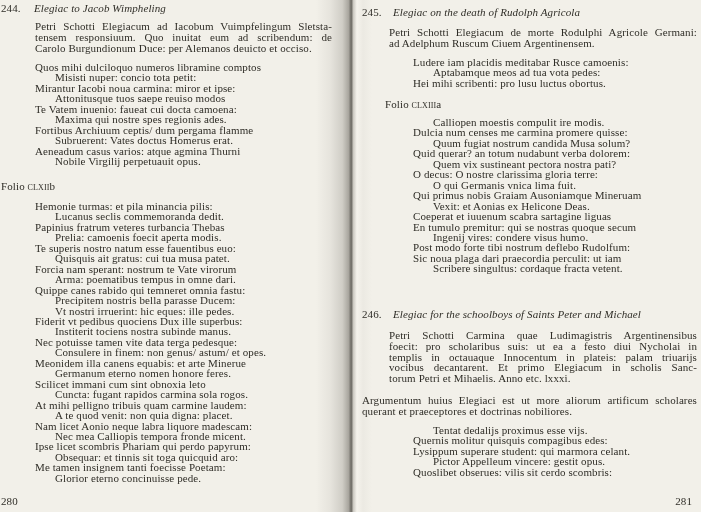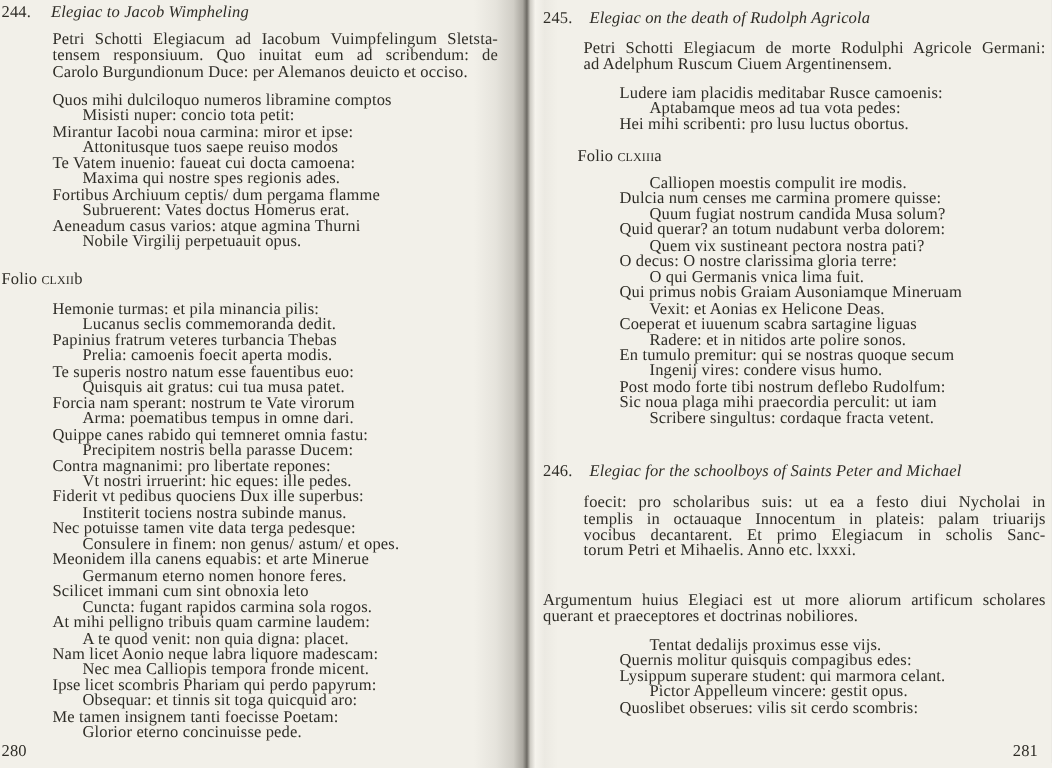--- a/index.html
+++ b/index.html
@@ -110,21 +110,20 @@
     <div class="poem-line">Hemonie turmas: et pila minancia pilis:</div>
         <div class="poem-line indent">Lucanus seclis commemoranda dedit.</div>
         <div class="poem-line">Papinius fratrum veteres turbancia Thebas</div>
         <div class="poem-line indent">Prelia: camoenis foecit aperta modis.</div>
         <div class="poem-line">Te superis nostro natum esse fauentibus euo:</div>
         <div class="poem-line indent">Quisquis ait gratus: cui tua musa patet.</div>
         <div class="poem-line">Forcia nam sperant: nostrum te Vate virorum</div>
         <div class="poem-line indent">Arma: poematibus tempus in omne dari.</div>
         <div class="poem-line">Quippe canes rabido qui temneret omnia fastu:</div>
         <div class="poem-line indent">Precipitem nostris bella parasse Ducem:</div>
-        <div class="poem-line">Contra magnanimi: pro libertate repones:</div>
         <div class="poem-line indent">Vt nostri irruerint: hic eques: ille pedes.</div>
         <div class="poem-line">Fiderit vt pedibus quociens Dux ille superbus:</div>
         <div class="poem-line indent">Institerit tociens nostra subinde manus.</div>
         <div class="poem-line">Nec potuisse tamen vite data terga pedesque:</div>
         <div class="poem-line indent">Consulere in finem: non genus/ astum/ et opes.</div>
         <div class="poem-line">Meonidem illa canens equabis: et arte Minerue</div>
         <div class="poem-line indent">Germanum eterno nomen honore feres.</div>
         <div class="poem-line">Scilicet immani cum sint obnoxia leto</div>
         <div class="poem-line indent">Cuncta: fugant rapidos carmina sola rogos.</div>
         <div class="poem-line">At mihi pelligno tribuis quam carmine laudem:</div>
@@ -170,34 +169,34 @@
     <div class="poem-line indent">Calliopen moestis compulit ire modis.</div>
         <div class="poem-line">Dulcia num censes me carmina promere quisse:</div>
         <div class="poem-line indent">Quum fugiat nostrum candida Musa solum?</div>
         <div class="poem-line">Quid querar? an totum nudabunt verba dolorem:</div>
         <div class="poem-line indent">Quem vix sustineant pectora nostra pati?</div>
         <div class="poem-line">O decus: O nostre clarissima gloria terre:</div>
         <div class="poem-line indent">O qui Germanis vnica lima fuit.</div>
         <div class="poem-line">Qui primus nobis Graiam Ausoniamque Mineruam</div>
         <div class="poem-line indent">Vexit: et Aonias ex Helicone Deas.</div>
         <div class="poem-line">Coeperat et iuuenum scabra sartagine liguas</div>
-        <div class="poem-line indent">Radere: et in nitidos arte polire sonos.</div>
         <div class="poem-line">En tumulo premitur: qui se nostras quoque secum</div>
         <div class="poem-line indent">Ingenij vires: condere visus humo.</div>
         <div class="poem-line">Post modo forte tibi nostrum deflebo Rudolfum:</div>
-        <div class="poem-line">Sic noua plaga mihi praecordia perculit: ut iam</div>
+        <div class="poem-line">Sic noua plaga dari praecordia perculit: ut iam</div>
         <div class="poem-line indent">Scribere singultus: cordaque fracta vetent.</div>
       </div>
 
     <div class="abs rp-heading2 heading">
       <span class="entry-num">246.</span><span class="entry-title">Elegiac for the schoolboys of Saints Peter and Michael</span>
     </div>
 
     <div class="abs rp-prose2 prose prose-246">
 
+    <div class="prose-line">Petri Schotti Carmina quae Ludimagistris Argentinensibus</div>
         <div class="prose-line">foecit: pro scholaribus suis: ut ea a festo diui Nycholai in</div>
         <div class="prose-line">templis in octauaque Innocentum in plateis: palam triuarijs</div>
         <div class="prose-line">vocibus decantarent. Et primo Elegiacum in scholis Sanc-</div>
         <div class="prose-line">torum Petri et Mihaelis. Anno etc. lxxxi.</div>
       </div>
 
     <div class="abs rp-argument prose">
 
     <div class="prose-line">Argumentum huius Elegiaci est ut more aliorum artificum scholares</div>
         <div class="prose-line">querant et praeceptores et doctrinas nobiliores.</div>

